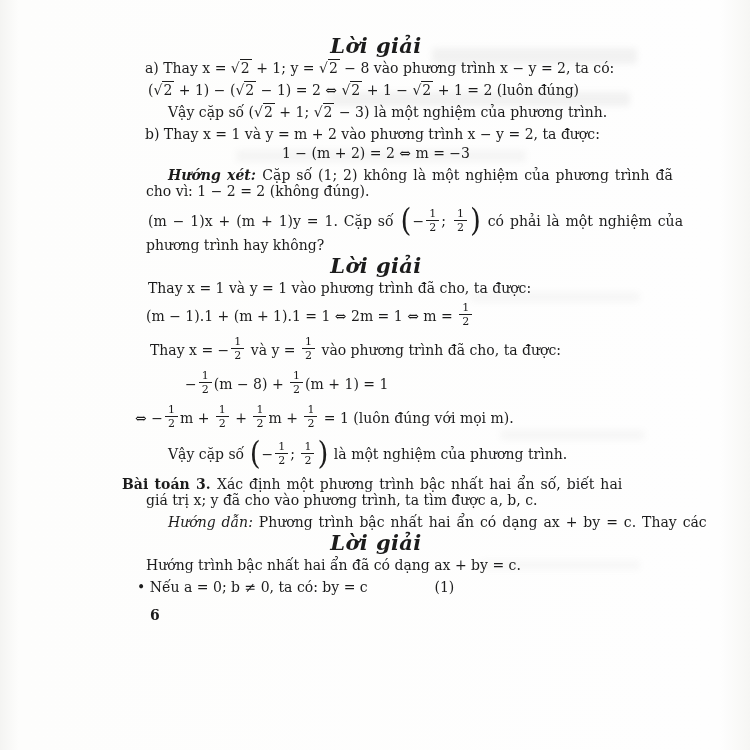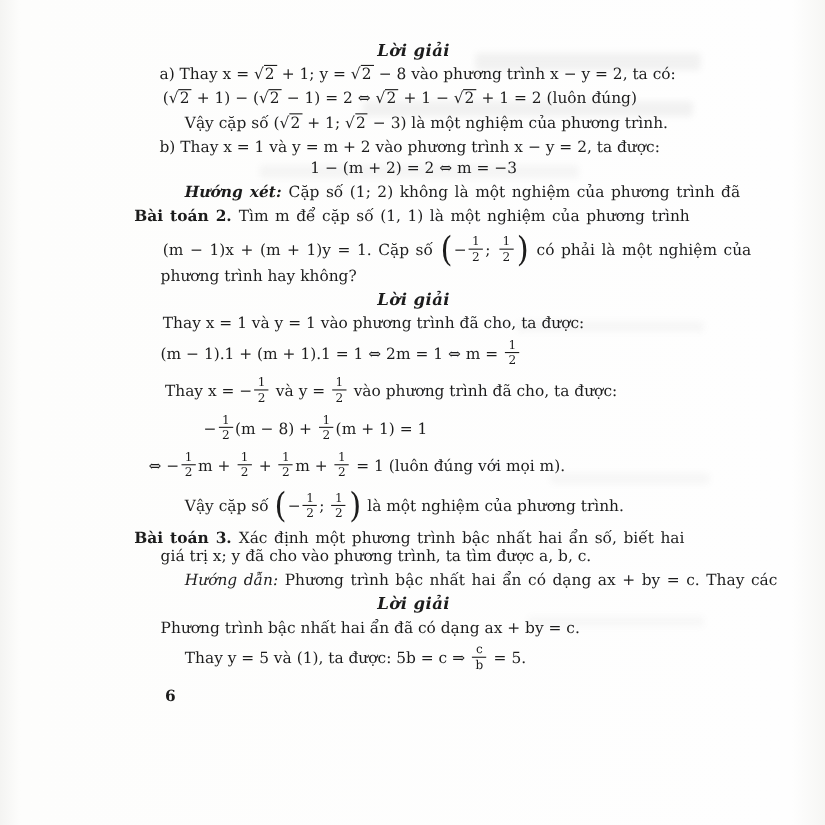--- a/index.html
+++ b/index.html
@@ -8,21 +8,21 @@
     background:linear-gradient(90deg,#f4f4f2 0,#fdfdfc 2.5%,#fefefe 96%,#f6f6f4 100%);
     font-family:"DejaVu Serif","Liberation Serif",serif;
     color:#1c1c1c;
   }
   .page{position:relative;width:750px;height:750px;}
   .content{position:absolute;left:122px;top:0;width:508px;padding-top:33px;}
   .line{
     position:relative;white-space:nowrap;
     font-size:14px;line-height:16px;min-height:16px;
   }
-  .k-h{margin-top:5px;text-align:center;font-size:15px;}
+  .k-h{margin-top:5px;text-align:center;font-size:21px;}
   .k-h .seg-bi{letter-spacing:.4px;}
   .k-p{margin-top:6px;}
   .k-c{margin-top:0;}
   .k-m{margin-top:3px;text-align:center;}
   .k-f{margin-top:7px;}
   .k-fp{margin-top:8px;}
   .k-pg{margin-top:12px;}
   .j{word-spacing:1.5px;}
   .seg-b{font-weight:bold;}
   .seg-i{font-style:italic;}
@@ -55,31 +55,31 @@
   <div class="bleed" style="left:480px;top:560px;width:160px;height:10px;opacity:.05;"></div>
 
   <div class="content">
       <div class="line k-h"><span class="seg-bi">Lời giải</span></div>
       <div class="line k-p" style="padding-left: 23px;"><span class="seg-txt">a) Thay x = </span><span class="sqrt">√<span class="rad">2</span></span><span class="seg-txt"> + 1; y = </span><span class="sqrt">√<span class="rad">2</span></span><span class="seg-txt"> − 8 vào phương trình x − y = 2, ta có:</span></div>
       <div class="line k-p" style="padding-left: 26px;"><span class="seg-txt">(</span><span class="sqrt">√<span class="rad">2</span></span><span class="seg-txt"> + 1) − (</span><span class="sqrt">√<span class="rad">2</span></span><span class="seg-txt"> − 1) = 2 ⇔ </span><span class="sqrt">√<span class="rad">2</span></span><span class="seg-txt"> + 1 − </span><span class="sqrt">√<span class="rad">2</span></span><span class="seg-txt"> + 1 = 2 (luôn đúng)</span></div>
       <div class="line k-p" style="padding-left: 46px;"><span class="seg-txt">Vậy cặp số (</span><span class="sqrt">√<span class="rad">2</span></span><span class="seg-txt"> + 1; </span><span class="sqrt">√<span class="rad">2</span></span><span class="seg-txt"> − 3) là một nghiệm của phương trình.</span></div>
       <div class="line k-p" style="padding-left: 23px;"><span class="seg-txt">b) Thay x = 1 và y = m + 2 vào phương trình x − y = 2, ta được:</span></div>
       <div class="line k-m"><span class="seg-txt">1 − (m + 2) = 2 ⇔ m = −3</span></div>
       <div class="line k-p j" style="padding-left: 46px;"><span class="seg-bi">Hướng xét: </span><span class="seg-txt">Cặp số (1; 2) không là một nghiệm của phương trình đã</span></div>
-      <div class="line k-p j"><span class="seg-b">Bài toán 2. </span><span class="seg-txt">Tìm m để cặp số (1, 1) là một nghiệm của phương trình</span></div>
+      <div class="line k-c" style="padding-left: 24px;"><span class="seg-txt">cho vì: 1 − 2 = 2 (không đúng).</span></div>
       <div class="line k-fp j" style="padding-left: 26px;"><span class="seg-txt">(m − 1)x + (m + 1)y = 1. Cặp số </span><span class="bp">(</span><span class="seg-txt">−</span><span class="frac"><span class="n">1</span><span class="d">2</span></span><span class="seg-txt">; </span><span class="frac"><span class="n">1</span><span class="d">2</span></span><span class="bp">)</span><span class="seg-txt"> có phải là một nghiệm của</span></div>
       <div class="line k-c" style="padding-left: 24px;"><span class="seg-txt">phương trình hay không?</span></div>
       <div class="line k-h"><span class="seg-bi">Lời giải</span></div>
       <div class="line k-p" style="padding-left: 26px;"><span class="seg-txt">Thay x = 1 và y = 1 vào phương trình đã cho, ta được:</span></div>
       <div class="line k-f" style="padding-left: 24px;"><span class="seg-txt">(m − 1).1 + (m + 1).1 = 1 ⇔ 2m = 1 ⇔ m = </span><span class="frac"><span class="n">1</span><span class="d">2</span></span></div>
       <div class="line k-f" style="padding-left: 28px;"><span class="seg-txt">Thay x = −</span><span class="frac"><span class="n">1</span><span class="d">2</span></span><span class="seg-txt"> và y = </span><span class="frac"><span class="n">1</span><span class="d">2</span></span><span class="seg-txt"> vào phương trình đã cho, ta được:</span></div>
       <div class="line k-f" style="padding-left: 63px;"><span class="seg-txt">−</span><span class="frac"><span class="n">1</span><span class="d">2</span></span><span class="seg-txt">(m − 8) + </span><span class="frac"><span class="n">1</span><span class="d">2</span></span><span class="seg-txt">(m + 1) = 1</span></div>
       <div class="line k-f" style="padding-left: 13px;"><span class="seg-txt">⇔ −</span><span class="frac"><span class="n">1</span><span class="d">2</span></span><span class="seg-txt">m + </span><span class="frac"><span class="n">1</span><span class="d">2</span></span><span class="seg-txt"> + </span><span class="frac"><span class="n">1</span><span class="d">2</span></span><span class="seg-txt">m + </span><span class="frac"><span class="n">1</span><span class="d">2</span></span><span class="seg-txt"> = 1 (luôn đúng với mọi m).</span></div>
       <div class="line k-fp" style="padding-left: 46px;"><span class="seg-txt">Vậy cặp số </span><span class="bp">(</span><span class="seg-txt">−</span><span class="frac"><span class="n">1</span><span class="d">2</span></span><span class="seg-txt">; </span><span class="frac"><span class="n">1</span><span class="d">2</span></span><span class="bp">)</span><span class="seg-txt"> là một nghiệm của phương trình.</span></div>
       <div class="line k-p j"><span class="seg-b">Bài toán 3. </span><span class="seg-txt">Xác định một phương trình bậc nhất hai ẩn số, biết hai</span></div>
       <div class="line k-c" style="padding-left: 24px;"><span class="seg-txt">giá trị x; y đã cho vào phương trình, ta tìm được a, b, c.</span></div>
       <div class="line k-p j" style="padding-left: 46px;"><span class="seg-i">Hướng dẫn: </span><span class="seg-txt">Phương trình bậc nhất hai ẩn có dạng ax + by = c. Thay các</span></div>
       <div class="line k-h"><span class="seg-bi">Lời giải</span></div>
-      <div class="line k-p" style="padding-left: 24px;"><span class="seg-txt">Phương trình bậc nhất hai ẩn đã có dạng ax + by = c.</span></div>
-      <div class="line k-f" style="padding-left: 46px;"><span class="seg-txt">Thay y = 5 và (1), ta được: 5b = c ⇒ </span><span class="frac"><span class="n">c</span><span class="d">b</span></span><span class="seg-txt"> = 5.</span></div>
+      <div class="line k-p" style="padding-left: 24px;"><span class="seg-txt">Hướng trình bậc nhất hai ẩn đã có dạng ax + by = c.</span></div>
+      <div class="line k-p" style="padding-left: 15px;"><span class="seg-txt">• Nếu a = 0; b ≠ 0, ta có: by = c&nbsp;&nbsp;&nbsp;&nbsp;&nbsp;&nbsp;&nbsp;&nbsp;&nbsp;&nbsp;&nbsp;&nbsp;&nbsp;&nbsp;&nbsp;(1)</span></div>
       <div class="line k-pg" style="padding-left: 28px;"><span class="seg-b">6</span></div>
     </div>
 </div>
 
 </body></html>

